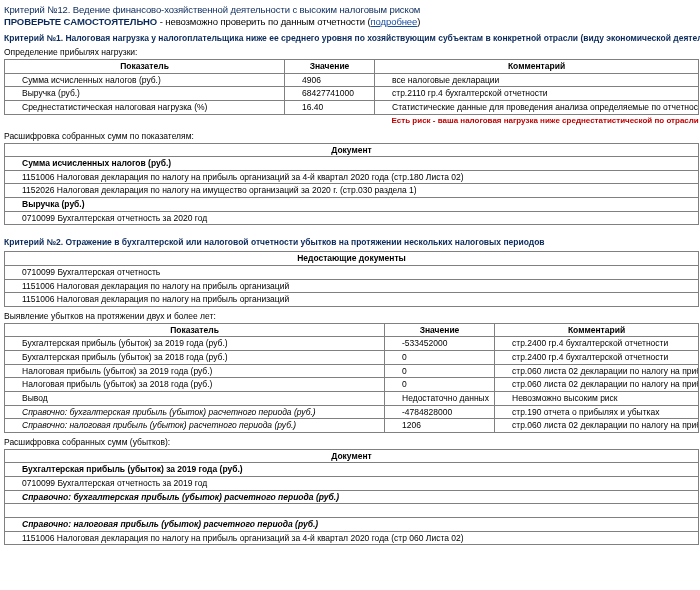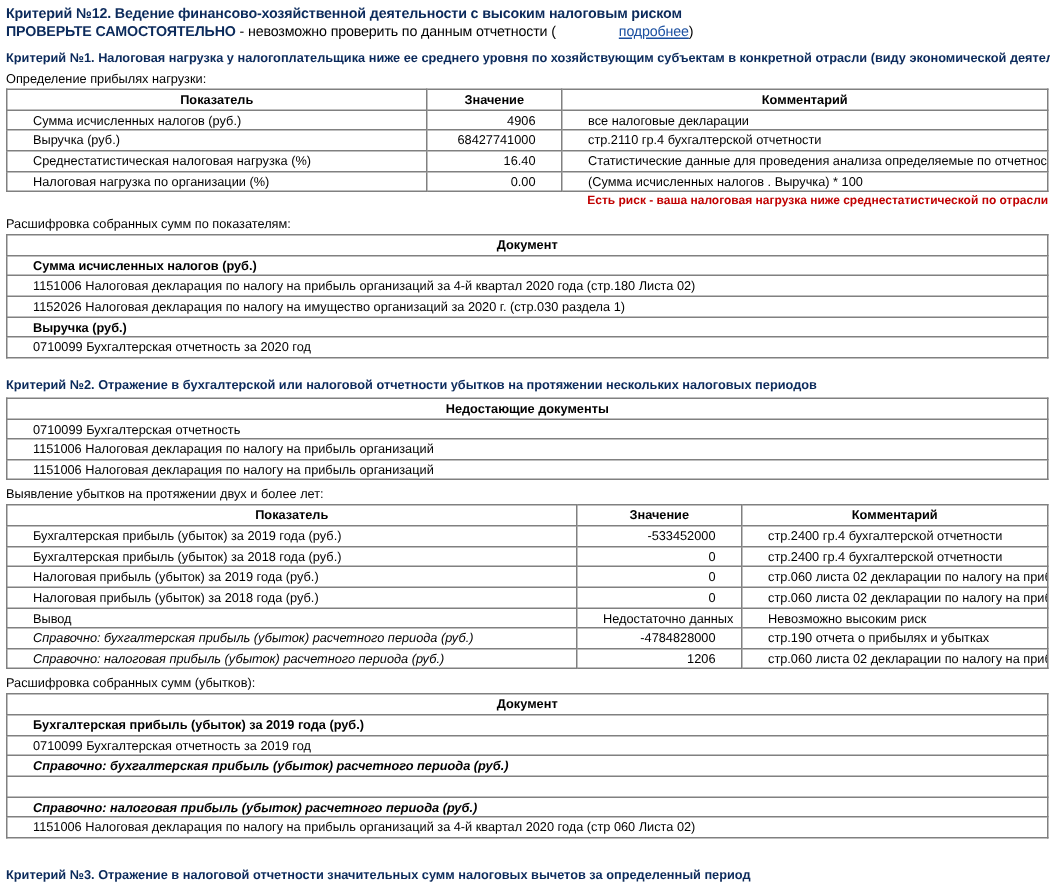--- a/index.html
+++ b/index.html
@@ -17,21 +17,21 @@
   }
   .page {
     position: relative;
     width: 700px;
     height: 590px;
     padding: 4px 0 0 4px;
     box-sizing: border-box;
   }
   .title-line {
     font-size: 9.5px;
-    font-weight: bold;
+    font-weight: normal;
     color: #0b2a5b;
     margin: 0 0 1px 0;
     letter-spacing: -0.1px;
   }
   .subtitle-line {
     font-size: 9.5px;
     margin: 0 0 6px 0;
     letter-spacing: -0.1px;
   }
   .subtitle-strong {
@@ -39,21 +39,20 @@
     color: #0b2a5b;
   }
   .subtitle-rest {
     color: #000;
     font-weight: normal;
   }
   .link {
     color: #1a4fa0;
     text-decoration: underline;
     cursor: pointer;
-    margin-left: 42px;
   }
   .crit-head {
     font-size: 8.5px;
     font-weight: bold;
     color: #0b2a5b;
     white-space: nowrap;
     overflow: hidden;
     margin: 2px 0 4px 0;
   }
   .section-label {
@@ -74,21 +73,21 @@
     line-height: 1.25;
     overflow: hidden;
     white-space: nowrap;
   }
   th.hdr {
     text-align: center;
     font-weight: bold;
     background: #ffffff;
   }
   td.num {
-    text-align: right;
+    text-align: left;
   }
   td.bold {
     font-weight: bold;
   }
   td.ital {
     font-style: italic;
   }
   .risk {
     color: #c00000;
     font-weight: bold;
@@ -144,25 +143,20 @@
       <td>Выручка (руб.)</td>
       <td class="num">68427741000</td>
       <td>стр.2110 гр.4 бухгалтерской отчетности</td>
     </tr>
     <tr>
       <td>Среднестатистическая налоговая нагрузка (%)</td>
       <td class="num">16.40</td>
       <td>Статистические данные для проведения анализа определяемые по отчетности ФНС</td>
     </tr>
     <tr>
-      <td>Налоговая нагрузка по организации (%)</td>
-      <td class="num">0.00</td>
-      <td>(Сумма исчисленных налогов . Выручка) * 100</td>
-    </tr>
-    <tr>
       <td class="nb"></td>
       <td class="nb"></td>
       <td class="nb risk">Есть риск - ваша налоговая нагрузка ниже среднестатистической по отрасли</td>
     </tr>
   </tbody>
     </table>
 
   <div class="section-label">Расшифровка собранных сумм по показателям:</div>
 
   <table class="grid">
@@ -291,15 +285,14 @@
     </tr>
     <tr>
       <td class="bold ital">Справочно: налоговая прибыль (убыток) расчетного периода (руб.)</td>
     </tr>
     <tr>
       <td>1151006 Налоговая декларация по налогу на прибыль организаций за 4-й квартал 2020 года (стр 060 Листа 02)</td>
     </tr>
   </tbody>
     </table>
 
-  <div class="bottom-crit">Критерий №3. Отражение в налоговой отчетности значительных сумм налоговых вычетов за определенный период</div>
 
 </div>
 
 </body></html>

